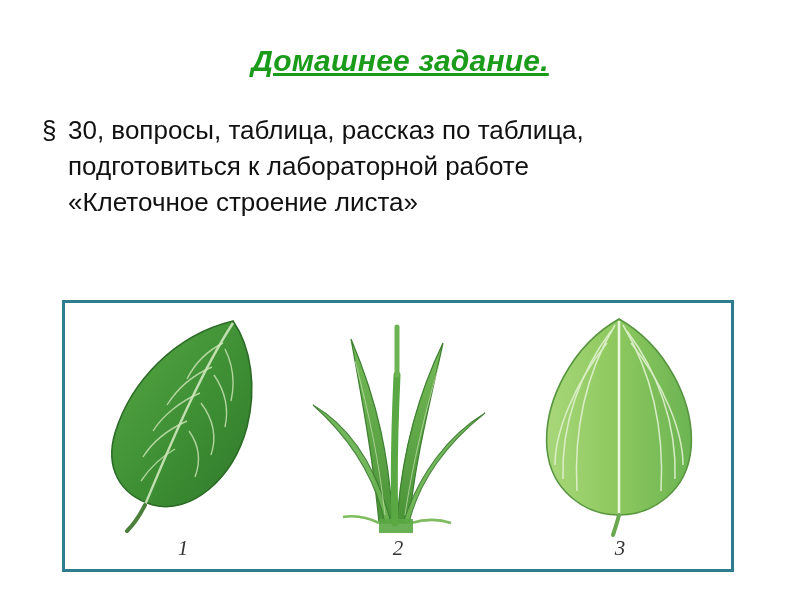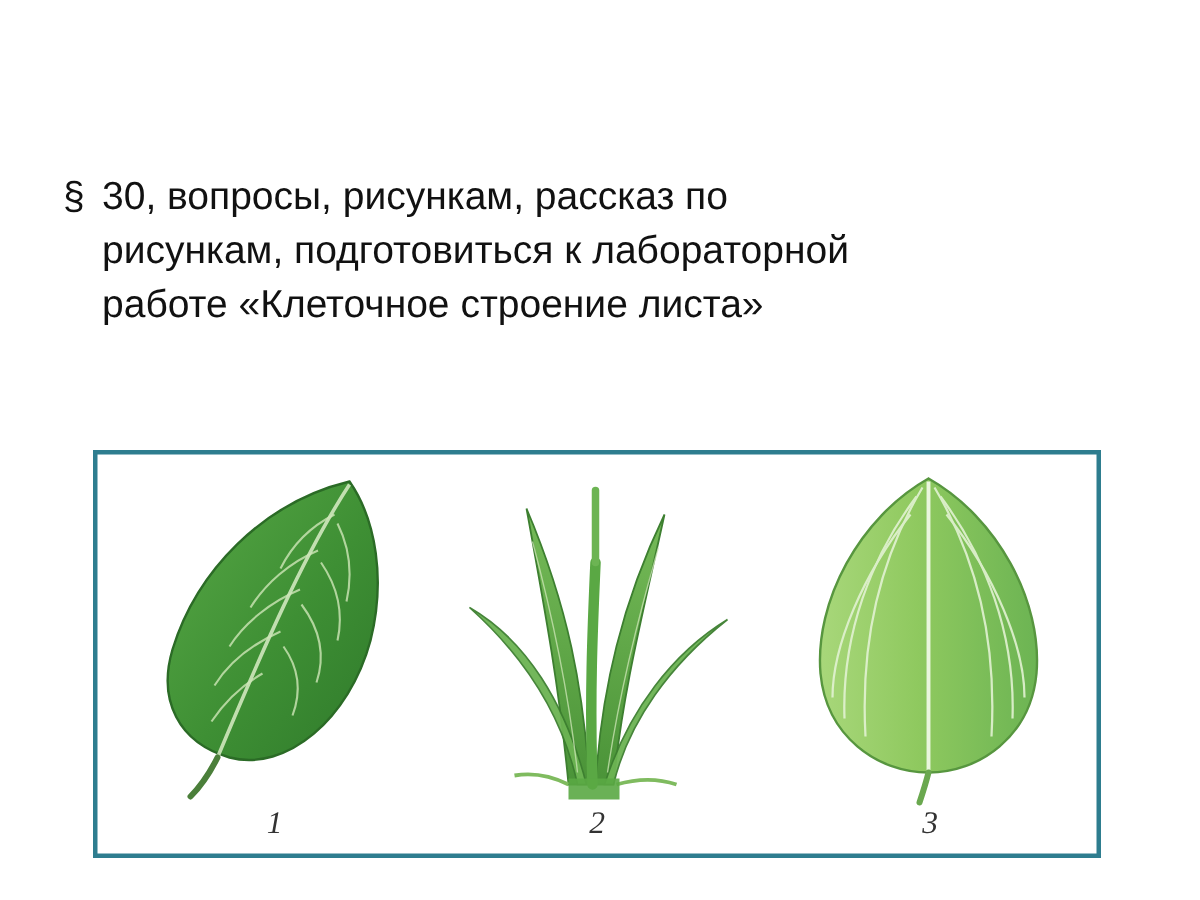--- a/index.html
+++ b/index.html
@@ -93,25 +93,26 @@
   .label-1 { left: 18px;  width: 200px; }
   .label-2 { left: 228px; width: 210px; }
   .label-3 { left: 450px; width: 210px; }
   svg { display: block; }
 </style>
 </head>
 <body>
 
 <div class="slide">
 
+  <div class="slide-title">Домашнее задание.</div>
 
   <div class="body-block">
     <div class="bullet-row">
       <span class="bullet-mark">§</span>
-      <span class="bullet-text">30, вопросы, рисункам, рассказ по рисункам, подготовиться к лабораторной работе «Клеточное строение листа»</span>
+      <span class="bullet-text">30, вопросы, таблица, рассказ по таблица, подготовиться к лабораторной работе «Клеточное строение листа»</span>
     </div>
   </div>
 
   <div class="figure-frame">
     <div class="figure-inner">
 
       <div class="leaf-cell leaf-1">
         <svg viewBox="0 0 200 230" width="200" height="230" aria-hidden="true">
           <defs>
             <linearGradient id="g1" x1="0" y1="0" x2="1" y2="1">

